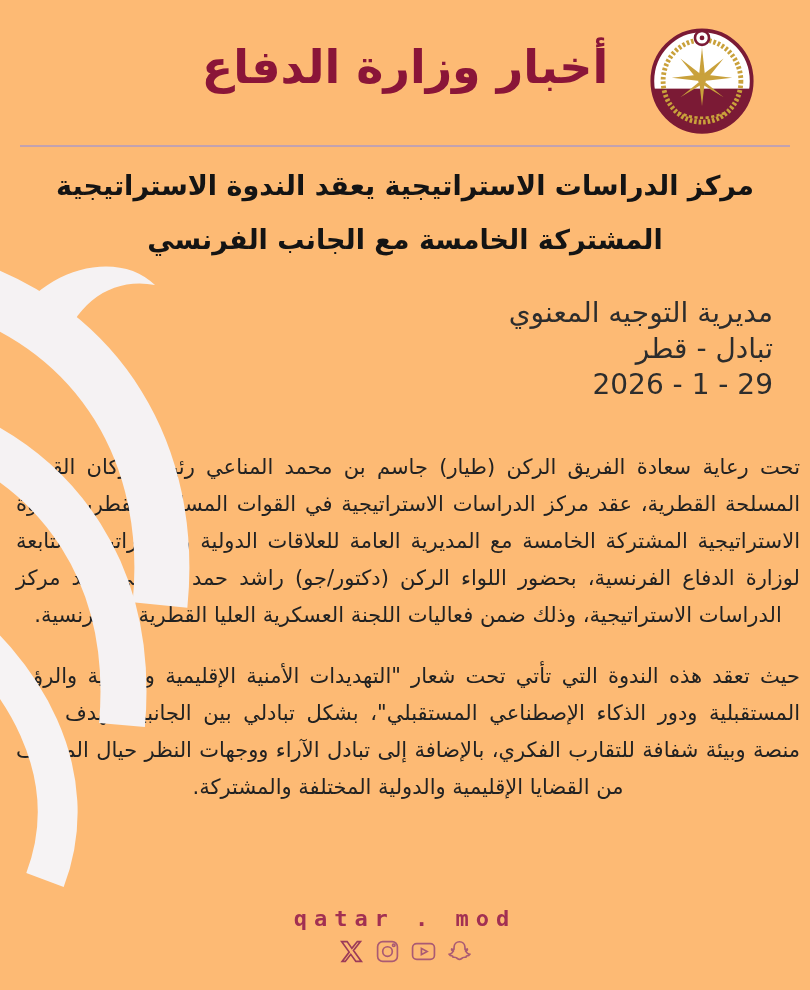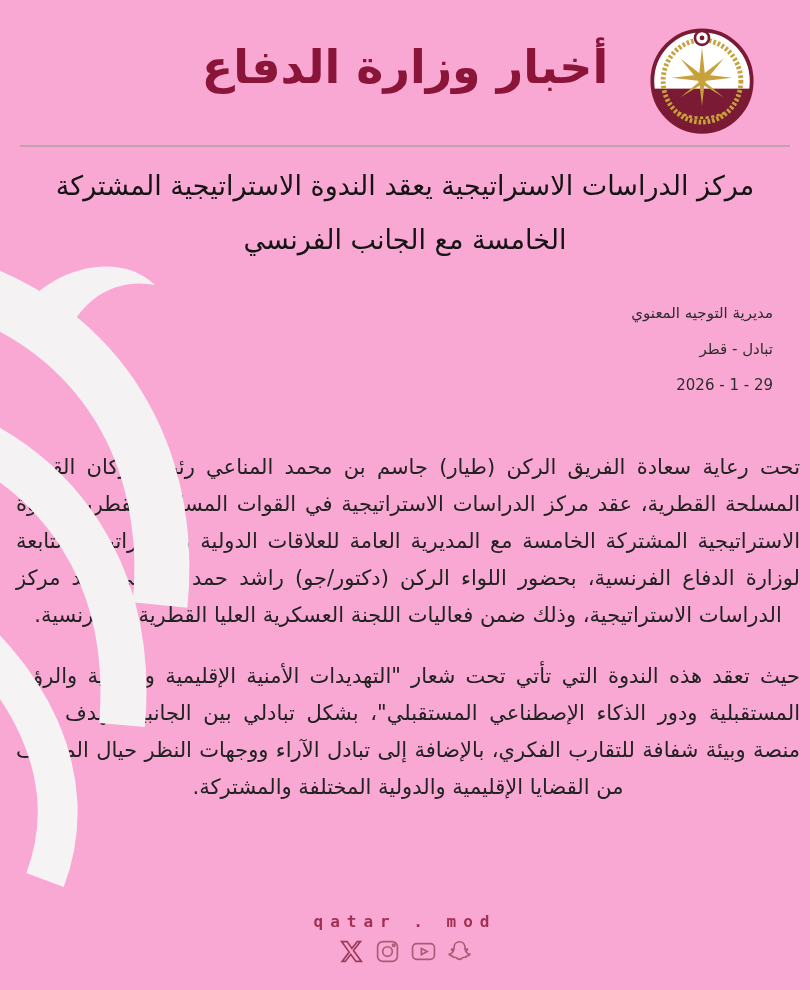--- a/index.html
+++ b/index.html
@@ -1,19 +1,19 @@
 <!DOCTYPE html>
 <html lang="ar"><head>
 <meta charset="utf-8">
 <style>
   html,body{margin:0;padding:0;background:#ffffff;}
   .page{
     position:relative;
     width:810px;height:990px;
-    background:#f9a8d4;
+    background:#fdba74;
     overflow:hidden;
     font-family:"DejaVu Sans",sans-serif;
     color:#1f1f1f;
   }
   
   .watermark{
     position:absolute;left:-50px;top:255px;
     width:360px;height:650px;
     pointer-events:none;
   }
@@ -28,50 +28,50 @@
     color:#8A1538;
     letter-spacing:0;
   }
   .divider{margin:0 20px;border-top:2px solid #c2a2b0;}
   
   .headline{
     direction:rtl;
     margin:12px 14px 0 14px;
     text-align:center;
     font-size:27px;line-height:54px;
-    font-weight:normal;color:#141414;
+    font-weight:bold;color:#141414;
   }
   
   .meta{
     direction:rtl;
     margin-top:28px;
     padding-right:37px;
     text-align:right;
-    font-size:15px;line-height:36px;
+    font-size:28px;line-height:36px;
     color:#2d2d2d;
   }
   
   .body-text{margin-top:46px;}
   .body-text p{
     direction:rtl;
     margin:0 0 24px 0;
     padding:0 10px 0 16px;
     font-size:21px;line-height:37px;
     color:#222222;
     text-align:justify;
     text-align-last:center;
   }
   
   .footer{
     position:absolute;left:0;right:0;bottom:26px;
     text-align:center;
   }
   .handle{
     font-family:"DejaVu Sans Mono",monospace;
-    font-size:16px;font-weight:bold;
+    font-size:22px;font-weight:bold;
     letter-spacing:7px;
     color:#a23052;
   }
   .social-row{
     margin-top:8px;
     display:flex;justify-content:center;align-items:center;gap:11px;
   }
   .social-icon{width:25px;height:25px;display:inline-block;cursor:pointer;}
   .social-icon svg{width:100%;height:100%;stroke:#aa5a73;fill:none;stroke-width:1.6;}
   .social-icon.x-ic svg{stroke:#9c3b59;}

